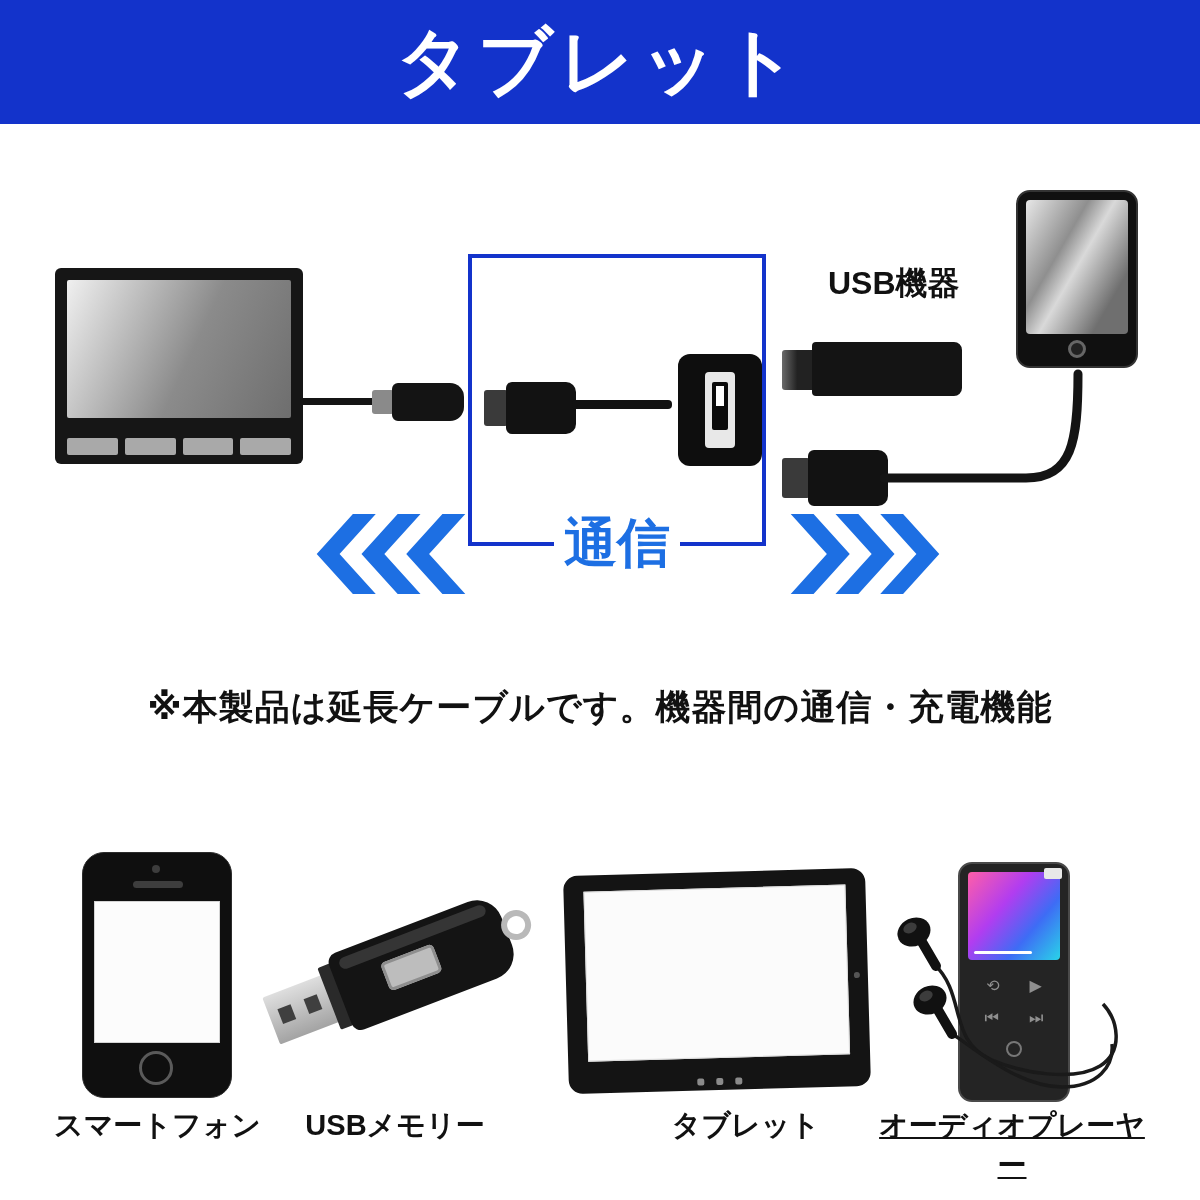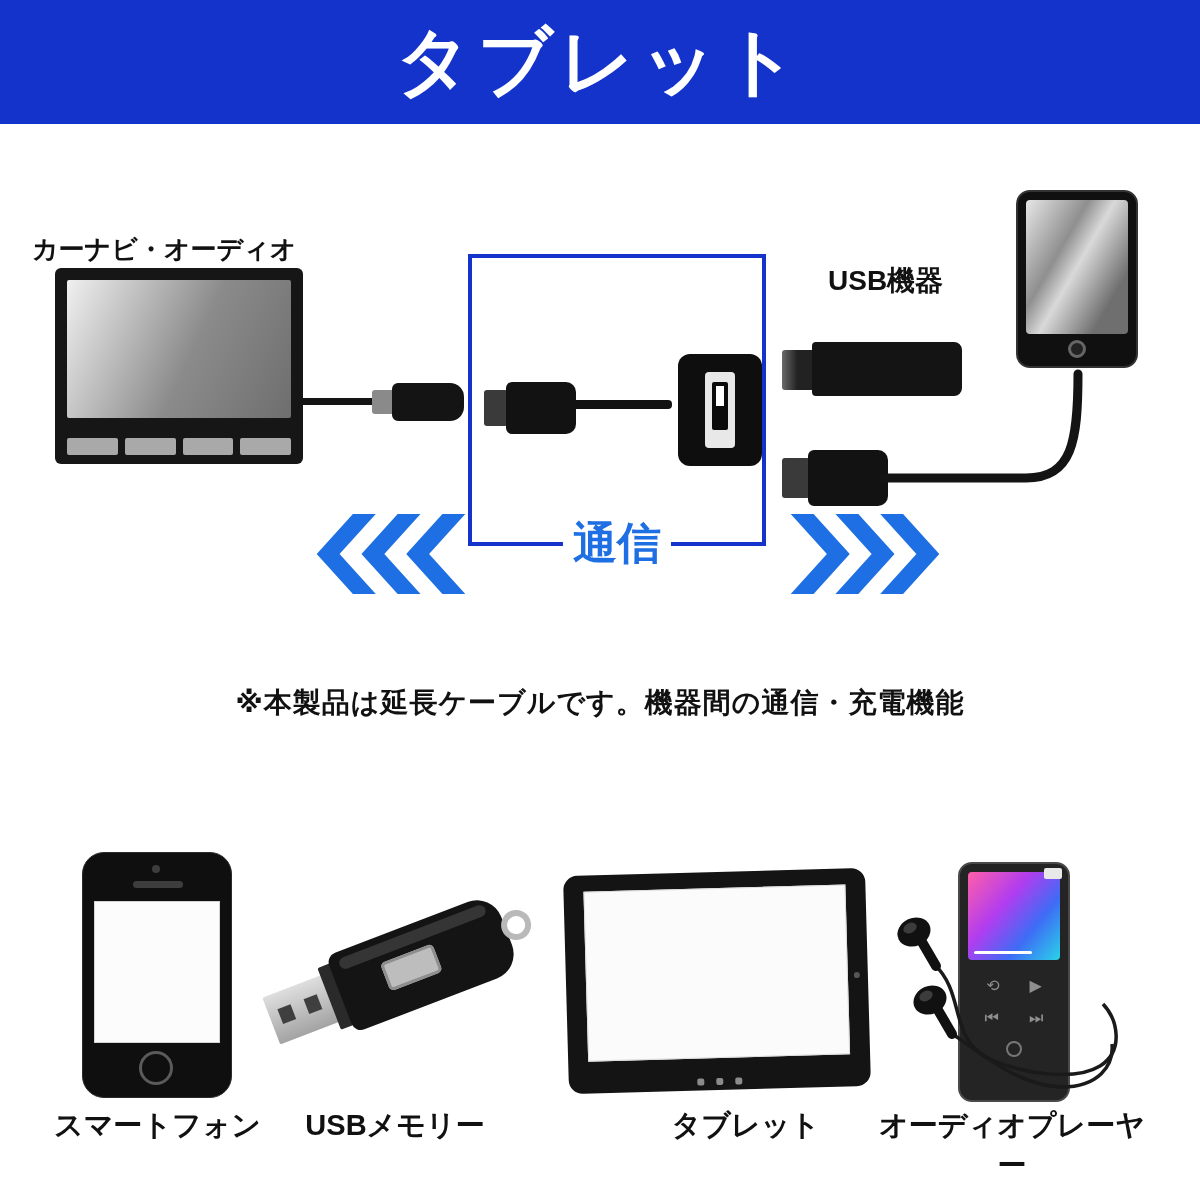--- a/index.html
+++ b/index.html
@@ -33,41 +33,41 @@
   .panel-box{position:absolute;left:468px;top:254px;width:298px;height:292px;border:4px solid var(--primary);background:#fff;}
   .panel-box .panel-label{position:absolute;left:0;top:12px;width:100%;text-align:center;font-size:26px;font-weight:800;color:var(--ink);}
   .plug-tip{position:absolute;left:12px;top:132px;width:24px;height:36px;background:#3a3a3a;border-radius:3px;}
   .plug-body{position:absolute;left:34px;top:124px;width:70px;height:52px;background:#121212;border-radius:6px 10px 10px 6px;}
   .cable-mid{position:absolute;left:100px;top:142px;width:100px;height:9px;background:#121212;border-radius:4px;}
   .socket-outer{position:absolute;left:206px;top:96px;width:84px;height:112px;background:#0e0e0e;border-radius:12px;}
   .socket-white{position:absolute;left:233px;top:114px;width:30px;height:76px;background:#e8e8e8;border-radius:4px;}
   .socket-slot{position:absolute;left:240px;top:124px;width:16px;height:48px;background:#0b0b0b;border-radius:2px;}
   .socket-tongue{position:absolute;left:244px;top:128px;width:8px;height:20px;background:#fff;}
   .comm-label{position:absolute;left:50%;bottom:-30px;transform:translateX(-50%);
-    background:#fff;padding:0 10px;font-size:44px;font-weight:900;color:var(--accent);line-height:58px;white-space:nowrap;}
+    background:#fff;padding:0 10px;font-size:53px;font-weight:900;color:var(--accent);line-height:58px;white-space:nowrap;}
 
   
   .chev{position:absolute;width:150px;height:80px;fill:var(--accent);}
   .chev-left{left:316px;top:514px;transform:scaleX(-1);}
   .chev-right{left:790px;top:514px;}
 
   
-  .usb-label{position:absolute;left:828px;top:262px;font-size:28px;font-weight:800;color:var(--ink);}
+  .usb-label{position:absolute;left:828px;top:262px;font-size:32px;font-weight:800;color:var(--ink);}
   .fd-plug{position:absolute;left:782px;top:350px;width:34px;height:40px;background:linear-gradient(90deg,#6a6a6a,#222 45%);border-radius:3px;}
   .fd-body{position:absolute;left:812px;top:342px;width:150px;height:54px;background:#141414;border-radius:4px 8px 8px 4px;}
   .conn2-tip{position:absolute;left:782px;top:458px;width:28px;height:40px;background:#3a3a3a;border-radius:3px;}
   .conn2-body{position:absolute;left:808px;top:450px;width:80px;height:56px;background:#121212;border-radius:6px 10px 10px 6px;}
   .cable-right-svg{position:absolute;left:858px;top:330px;width:300px;height:180px;}
   .portable{position:absolute;left:1016px;top:190px;width:122px;height:178px;background:#101010;border:2px solid #333;border-radius:14px;}
   .portable-screen{position:absolute;left:8px;top:8px;width:102px;height:134px;
     background:linear-gradient(120deg,#e7e7e7 0%,#8f8f8f 35%,#d9d9d9 50%,#6f6f6f 80%);border-radius:4px;}
   .portable-btn{position:absolute;left:50%;transform:translateX(-50%);top:148px;width:18px;height:18px;border:3px solid #666;border-radius:50%;background:#222;}
 
   
-  .note-line1,.note-line2{position:absolute;left:0;width:1200px;text-align:center;font-size:28px;font-weight:800;color:var(--ink);letter-spacing:1px;}
+  .note-line1,.note-line2{position:absolute;left:0;width:1200px;text-align:center;font-size:35px;font-weight:800;color:var(--ink);letter-spacing:1px;}
   .note-line1{top:684px;}
   .note-line2{top:740px;}
 
   
   .phone{position:absolute;left:82px;top:852px;width:150px;height:246px;background:#0f0f0f;border:1px solid #2c2c2c;border-radius:22px;}
   .phone-camera{position:absolute;left:69px;top:12px;width:8px;height:8px;border-radius:50%;background:#3d3d3d;}
   .phone-speaker{position:absolute;left:50px;top:28px;width:50px;height:7px;border-radius:4px;background:#3d3d3d;}
   .phone-screen{position:absolute;left:11px;top:48px;width:126px;height:142px;background:#fcfcfc;border:1px solid #d4d4d4;}
   .phone-home{position:absolute;left:56px;top:198px;width:34px;height:34px;border:3px solid #5a5a5a;border-radius:50%;}
 
@@ -94,32 +94,31 @@
   .player-tag{position:absolute;right:6px;top:4px;width:18px;height:11px;background:#e8e8e8;border-radius:2px;}
   .player-controls{position:absolute;left:0;top:112px;width:100%;display:flex;flex-direction:column;align-items:center;gap:14px;color:#8f8f8f;font-size:16px;}
   .player-controls .row{display:flex;gap:30px;}
   .player-circle{width:16px;height:16px;border:2px solid #777;border-radius:50%;}
   .earphones-svg{position:absolute;left:872px;top:880px;width:280px;height:235px;}
 
   .dev-label{position:absolute;top:1106px;text-align:center;font-size:29px;font-weight:900;color:var(--ink);}
   .dl-phone{left:30px;width:255px;}
   .dl-usb{left:280px;width:230px;}
   .dl-tablet{left:590px;width:230px;text-align:right;}
-  .dl-audio{left:872px;width:280px;}
+  .dl-audio{left:872px;width:280px;text-decoration:underline;}
 </style>
 </head>
 <body>
 
 <div class="page">
 
   <header class="banner">
     <h1>タブレット</h1>
   </header>
 
-  <div class="car-label">カーナビ・オーディオ</div>
   <div class="car-navi">
     <div class="navi-screen"></div>
     <div class="navi-buttons">
       <span></span>
       <span></span>
       <span></span>
       <span></span>
     </div>
   </div>
 

